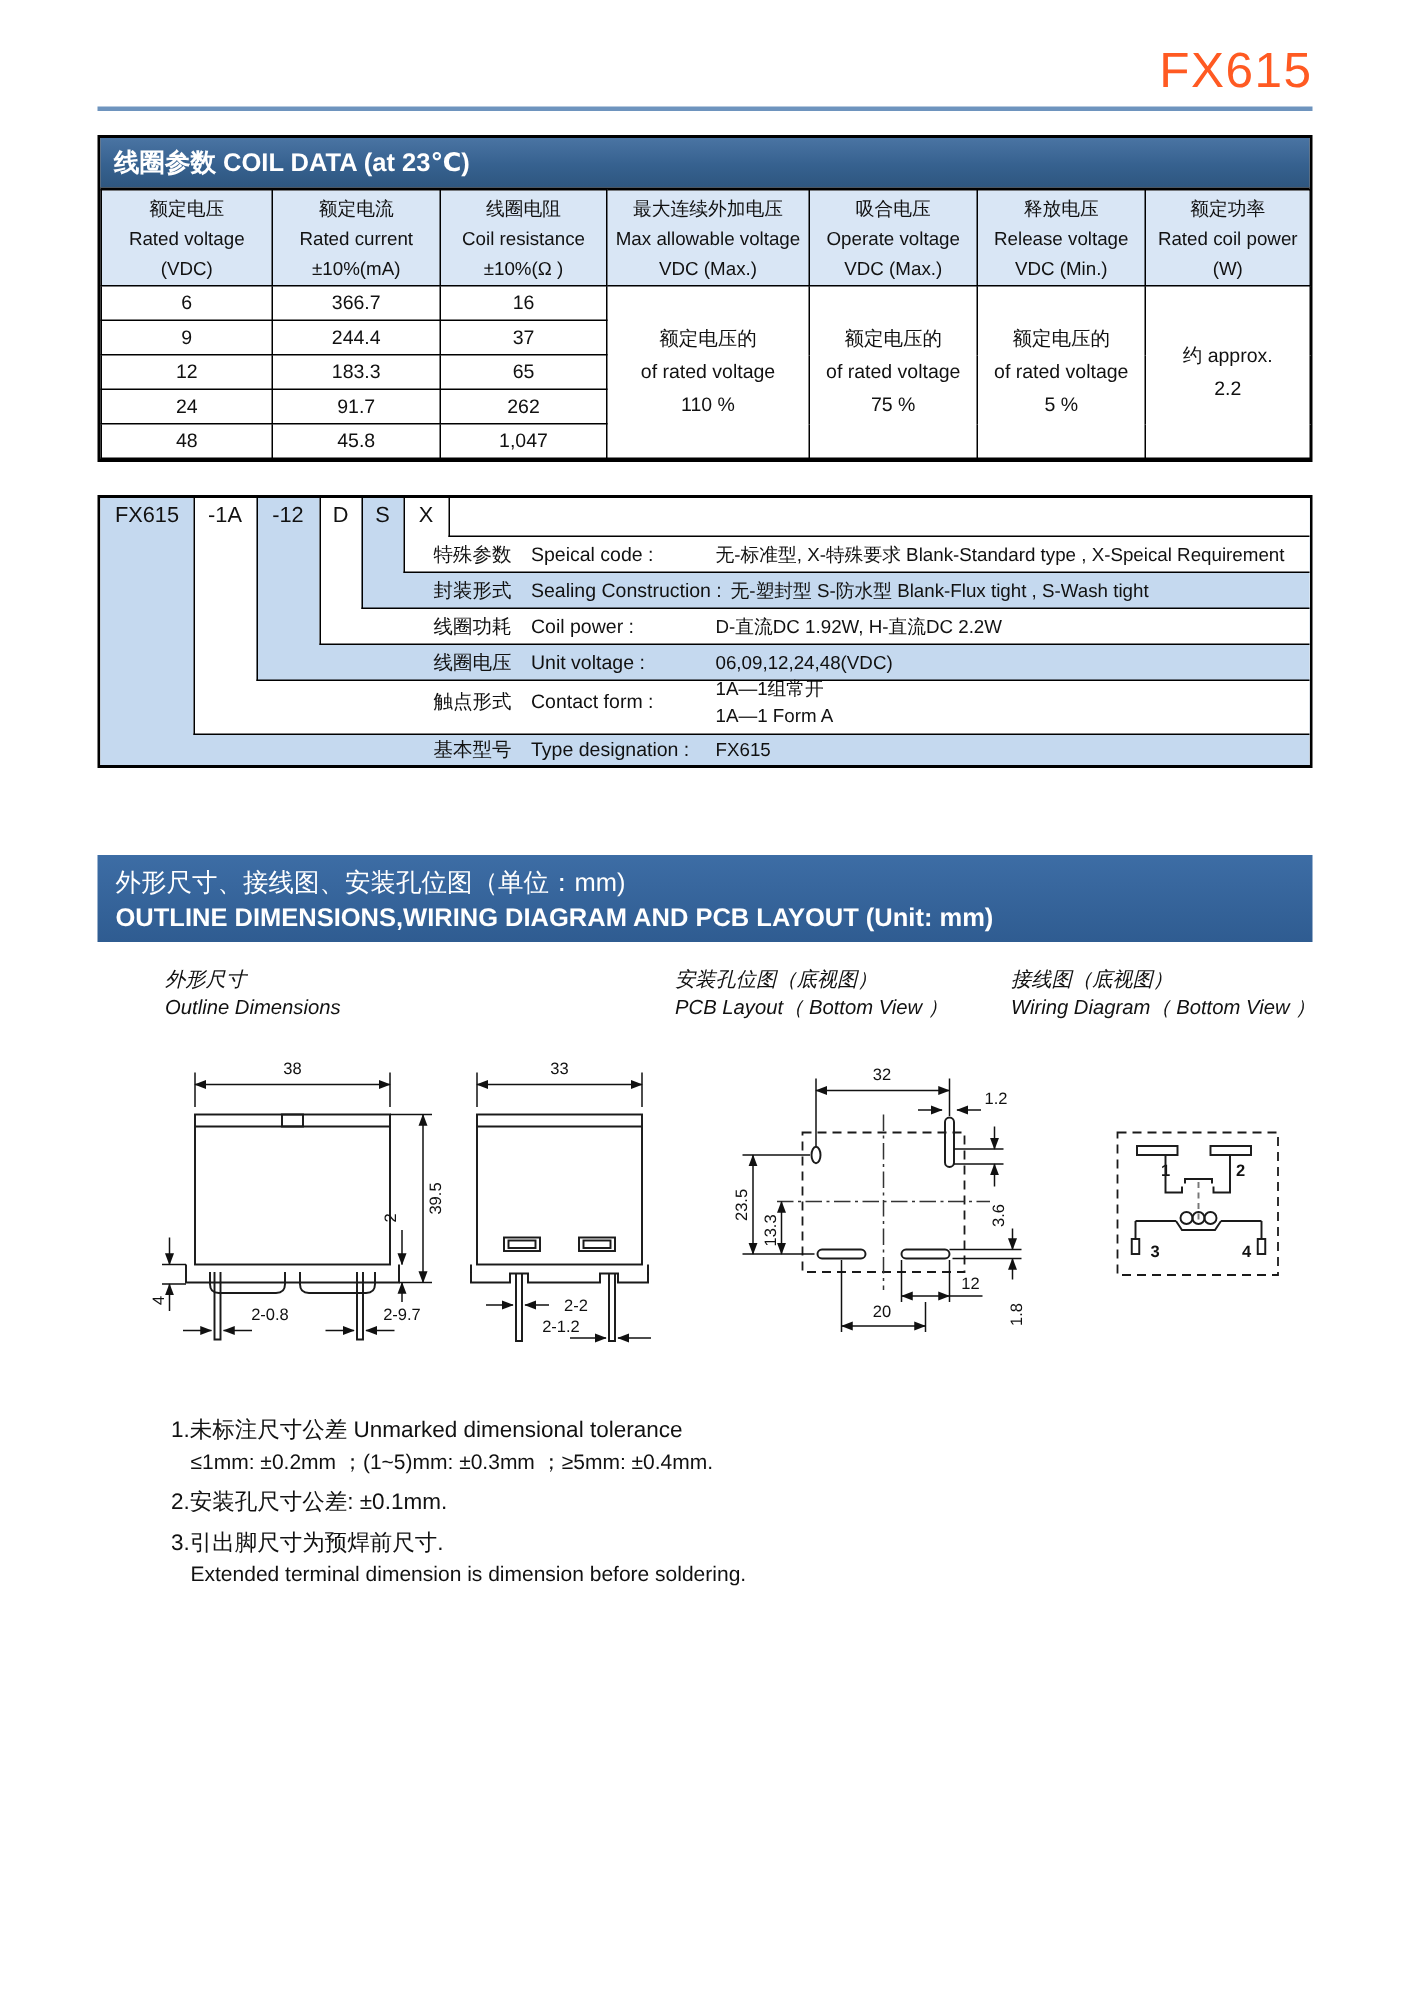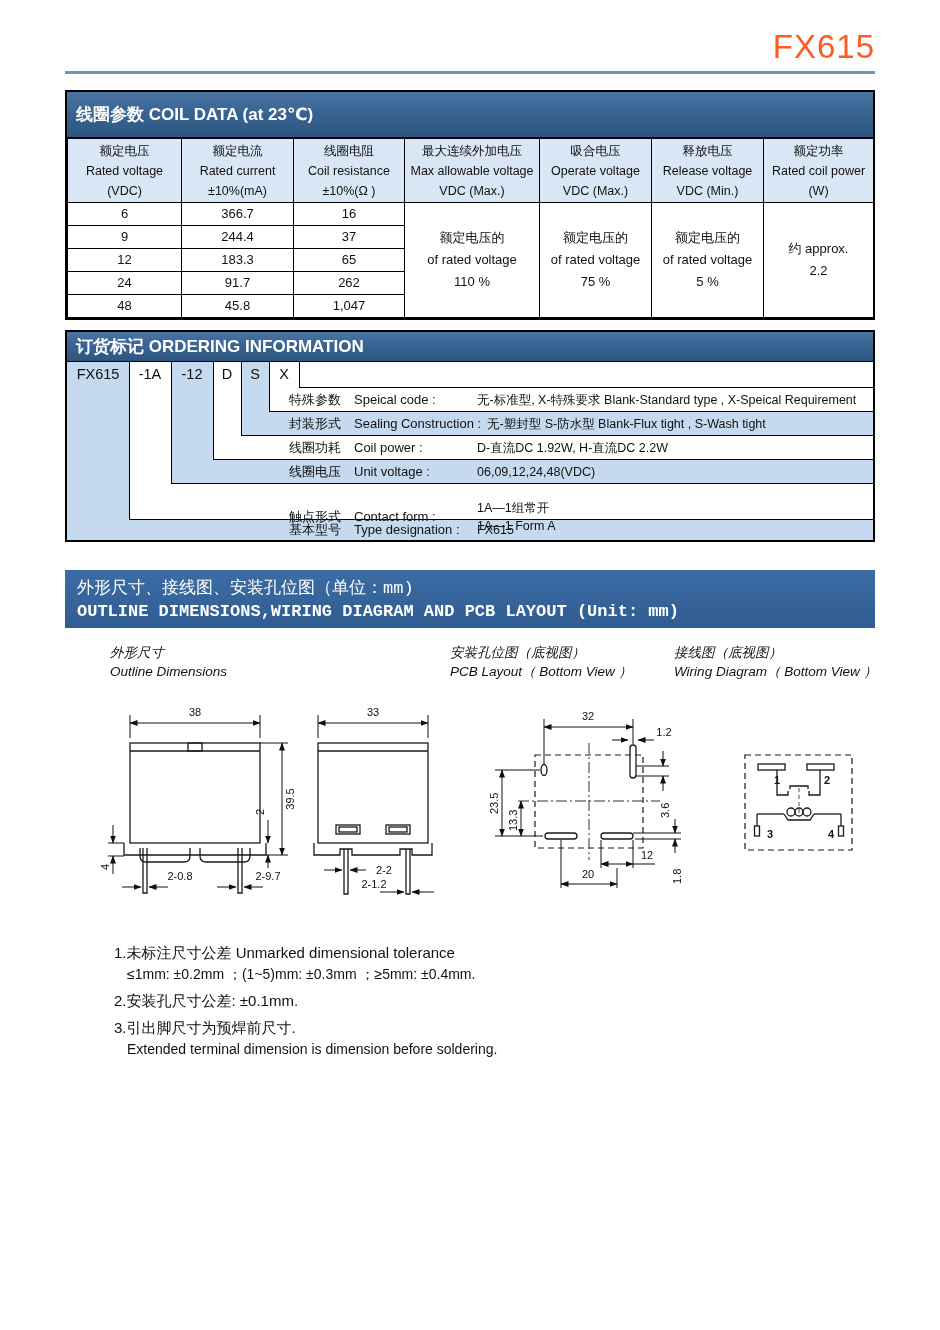--- a/index.html
+++ b/index.html
@@ -32,21 +32,21 @@
   .blue{background:#c5d9ef;}
   .white{background:#fff;}
   .code-cell{position:absolute;top:0;height:26px;line-height:25px;text-align:center;font-size:14.5px;}
   .ord-row{position:absolute;left:0;width:806px;text-align:center;}
   .ord-row .zh{position:absolute;left:222px;font-size:13px;}
   .ord-row .en{position:absolute;left:287px;font-size:13px;}
   .ord-row .val{position:absolute;left:410px;font-size:12.5px;white-space:nowrap;}
 
   
   #sec-head{left:65px;top:570px;width:810px;height:58px;box-sizing:border-box;
-      background:linear-gradient(180deg,#3d6da5,#2f5c91);color:#fff;padding:7px 0 0 12px;font-family:Liberation Mono, monospace;}
+      background:linear-gradient(180deg,#3d6da5,#2f5c91);color:#fff;padding:7px 0 0 12px;}
   #sec-head .l1{font-size:17px;line-height:23px;}
   #sec-head .l2{font-size:17px;line-height:23px;font-weight:bold;}
   .cap{position:absolute;text-align:left;font-size:13.5px;line-height:19px;color:#111;font-style:italic;}
 
   
   svg{position:absolute;overflow:visible;}
   .oln{stroke:#1a1a1a;stroke-width:1.3;fill:none;}
   .dim{stroke:#111;stroke-width:1;fill:none;}
   .dash{stroke:#1a1a1a;stroke-width:1.2;fill:none;stroke-dasharray:6,4;}
   .cl{stroke:#333;stroke-width:1;fill:none;stroke-dasharray:11,3,2,3;}
@@ -69,21 +69,21 @@
       <marker id="ar" viewBox="0 0 8 8" refX="7.5" refY="4" markerWidth="8" markerHeight="8" orient="auto-start-reverse">
         <path d="M0,1 L8,4 L0,7 z" fill="#111"></path>
       </marker>
     </defs>
   </svg>
 
   <div class="abs" id="doc-title">FX615</div>
   <div class="abs" id="title-rule"></div>
 
   <div class="abs tbl-wrap" style="left:65px;top:90px;width:810px;">
-    <div class="bar" style="height:46px;font-size:17px;">线圈参数 COIL DATA (at 23℃)</div>
+    <div class="bar" style="height:34px;font-size:17px;">线圈参数 COIL DATA (at 23℃)</div>
     <table class="coil">
       <colgroup>
         <col style="width:114px">
           <col style="width:112px">
           <col style="width:111px">
           <col style="width:135px">
         <col style="width:112px">
           <col style="width:112px">
           <col style="width:110px">
       </colgroup>
@@ -169,21 +169,20 @@
         <tr>
           <td>48</td>
           <td>45.8</td>
           <td>1,047</td>
         </tr>
       </tbody>
     </table>
   </div>
 
   <div class="abs tbl-wrap" style="left:65px;top:330px;width:810px;">
-    <div class="bar" style="height:30px;font-size:17px;">订货标记 ORDERING INFORMATION</div>
     <div id="ord-body">
 
       <div class="band blue" style="left:0;width:806px;height:178px;border-left:none;border-bottom:none;"></div>
       <div class="band white" style="left:62px;width:744px;height:158px;"></div>
       <div class="band blue" style="left:104px;width:702px;height:122px;"></div>
       <div class="band white" style="left:146px;width:660px;height:98px;"></div>
       <div class="band blue" style="left:174px;width:632px;height:74px;"></div>
       <div class="band white" style="left:202px;width:604px;height:50px;"></div>
       <div class="band white" style="left:232px;width:574px;height:26px;"></div>
 
@@ -207,21 +206,21 @@
       <div class="ord-row" style="top:74px;height:24px;line-height:24px;">
         <span class="zh">线圈功耗</span>
         <span class="en">Coil power :</span>
         <span class="val">D-直流DC 1.92W, H-直流DC 2.2W</span>
       </div>
       <div class="ord-row" style="top:98px;height:36px;line-height:24px;">
         <span class="zh">线圈电压</span>
         <span class="en">Unit voltage :</span>
         <span class="val">06,09,12,24,48(VDC)</span>
       </div>
-      <div class="ord-row" style="top:137px;height:48px;border-radius:14px;">
+      <div class="ord-row" style="top:118px;height:48px;border-radius:14px;">
         <span class="zh" style="line-height:36px;">触点形式</span>
         <span class="en" style="line-height:36px;">Contact form :</span>
         <span class="val" style="top:0;line-height:18px;position:absolute;">1A—1组常开</span>
         <span class="val" style="top:18px;line-height:18px;position:absolute;">1A—1 Form A</span>
       </div>
       <div class="ord-row" style="top:158px;height:20px;line-height:20px;">
         <span class="zh">基本型号</span>
         <span class="en">Type designation :</span>
         <span class="val">FX615</span>
       </div>

